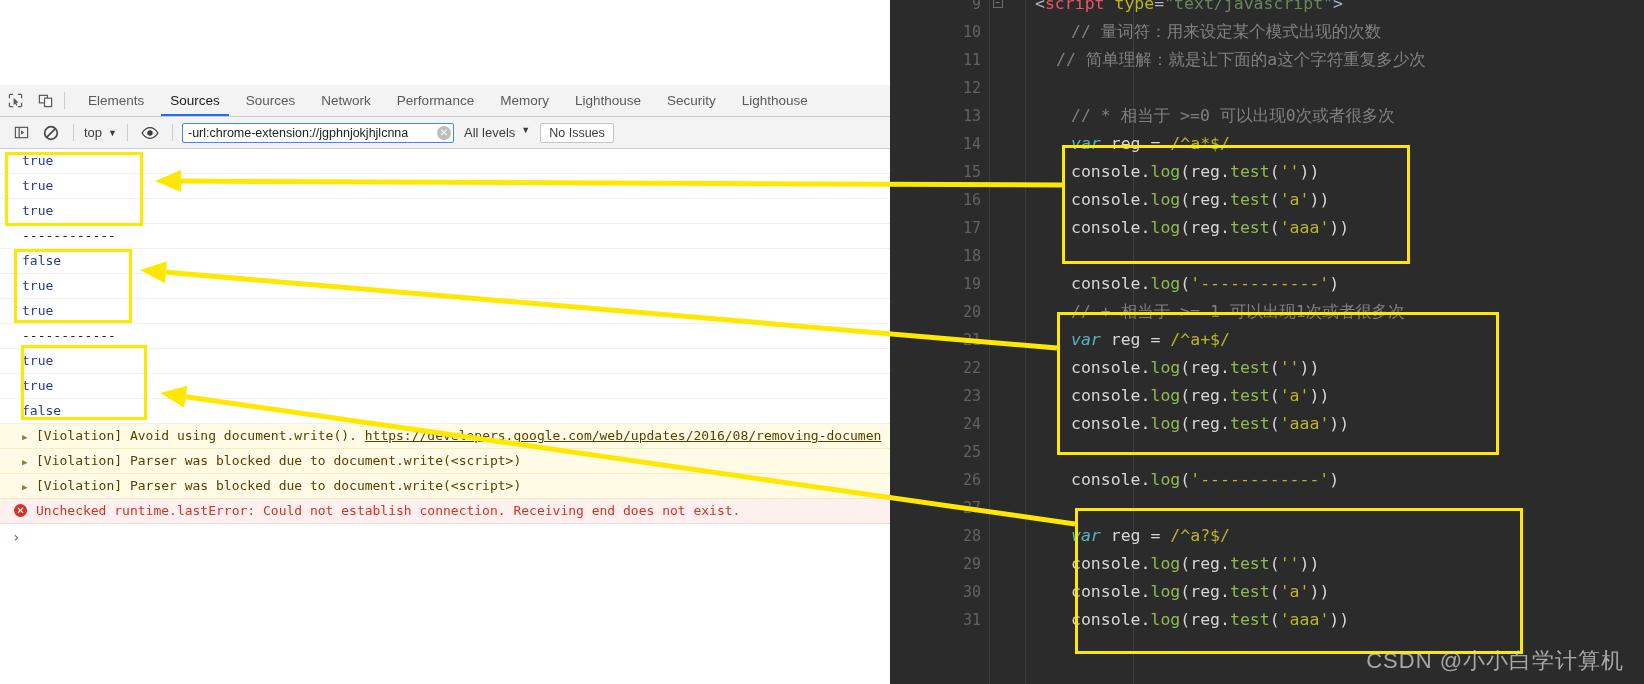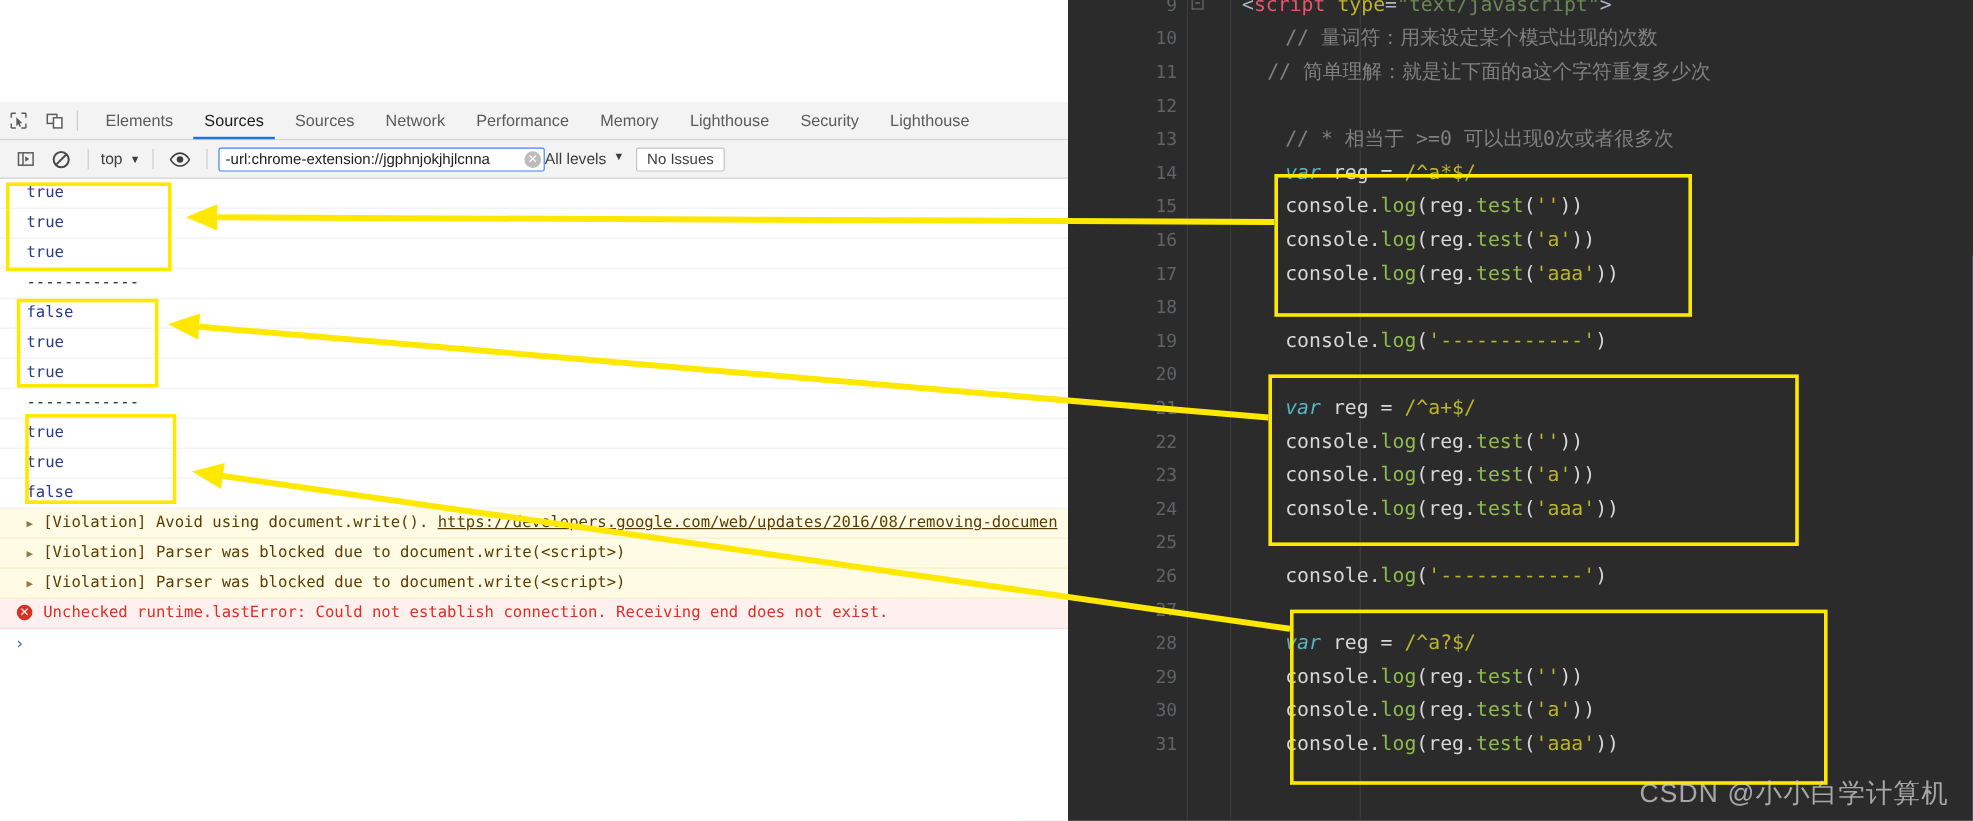--- a/index.html
+++ b/index.html
@@ -35,21 +35,21 @@
   .ctxsel .caret{margin-left:6px;font-size:9px;}
   #filterinput{
     width:272px;height:20px;margin-left:2px;
     border:1px solid #4285f4;border-radius:2px;background:#fff;
     display:flex;align-items:center;padding:0 2px 0 5px;box-sizing:border-box;
     font-size:12.5px;color:#202124;position:relative;
   }
   #filterinput .val{flex:1;overflow:hidden;white-space:nowrap;}
   .clearbtn{width:14px;height:14px;border-radius:50%;background:#bdbdbd;color:#fff;font-size:10px;
             display:flex;align-items:center;justify-content:center;flex:0 0 auto;cursor:pointer;}
-  .levels{display:flex;align-items:flex-start;font-size:13px;color:#3c3c3c;margin-left:0;cursor:pointer;}
+  .levels{display:flex;align-items:flex-start;font-size:13px;color:#3c3c3c;margin-left:10px;cursor:pointer;}
   .levels .caret{margin-left:6px;font-size:9px;}
   .issuesbtn{margin-left:10px;border:1px solid #c4c4c4;border-radius:2px;background:#fff;
              font-size:12.5px;color:#3c3c3c;padding:2px 8px;cursor:pointer;}
 
   
   #console{position:relative;background:#fff;height:537px;overflow:hidden;
            font-family:"DejaVu Sans Mono","Liberation Mono",monospace;font-size:13px;}
   .row{position:relative;border-bottom:1px solid #f0f0f0;padding:3px 0 3px 22px;line-height:18px;min-height:18px;box-sizing:border-box;}
   .row.val{color:#2a3a8c;}
   .row.dash{color:#202124;}
@@ -199,21 +199,21 @@
         <div class="cline"><div class="gutter">10</div><div class="ctext" style="left: 181px;"><span class="t-cmt">// 量词符：用来设定某个模式出现的次数</span></div></div>
         <div class="cline"><div class="gutter">11</div><div class="ctext" style="left: 166px;"><span class="t-cmt">// 简单理解：就是让下面的a这个字符重复多少次</span></div></div>
         <div class="cline"><div class="gutter">12</div><div class="ctext" style="left: 181px;"></div></div>
         <div class="cline"><div class="gutter">13</div><div class="ctext" style="left: 181px;"><span class="t-cmt">// * 相当于 &gt;=0 可以出现0次或者很多次</span></div></div>
         <div class="cline"><div class="gutter">14</div><div class="ctext" style="left: 181px;"><span class="t-kw">var</span><span class="t-plain"> reg = </span><span class="t-regex">/^a*$/</span></div></div>
         <div class="cline"><div class="gutter">15</div><div class="ctext" style="left: 181px;"><span class="t-plain">console.</span><span class="t-fn">log</span><span class="t-plain">(reg.</span><span class="t-fn">test</span><span class="t-plain">(</span><span class="t-regex">''</span><span class="t-plain">))</span></div></div>
         <div class="cline"><div class="gutter">16</div><div class="ctext" style="left: 181px;"><span class="t-plain">console.</span><span class="t-fn">log</span><span class="t-plain">(reg.</span><span class="t-fn">test</span><span class="t-plain">(</span><span class="t-regex">'a'</span><span class="t-plain">))</span></div></div>
         <div class="cline"><div class="gutter">17</div><div class="ctext" style="left: 181px;"><span class="t-plain">console.</span><span class="t-fn">log</span><span class="t-plain">(reg.</span><span class="t-fn">test</span><span class="t-plain">(</span><span class="t-regex">'aaa'</span><span class="t-plain">))</span></div></div>
         <div class="cline"><div class="gutter">18</div><div class="ctext" style="left: 181px;"></div></div>
         <div class="cline"><div class="gutter">19</div><div class="ctext" style="left: 181px;"><span class="t-plain">console.</span><span class="t-fn">log</span><span class="t-plain">(</span><span class="t-regex">'------------'</span><span class="t-plain">)</span></div></div>
-        <div class="cline"><div class="gutter">20</div></div>
+        <div class="cline"><div class="gutter">20</div><div class="ctext" style="left: 181px;"><span class="t-cmt">// + 相当于 &gt;= 1 可以出现1次或者很多次</span></div></div>
         <div class="cline"><div class="gutter">21</div><div class="ctext" style="left: 181px;"><span class="t-kw">var</span><span class="t-plain"> reg = </span><span class="t-regex">/^a+$/</span></div></div>
         <div class="cline"><div class="gutter">22</div><div class="ctext" style="left: 181px;"><span class="t-plain">console.</span><span class="t-fn">log</span><span class="t-plain">(reg.</span><span class="t-fn">test</span><span class="t-plain">(</span><span class="t-regex">''</span><span class="t-plain">))</span></div></div>
         <div class="cline"><div class="gutter">23</div><div class="ctext" style="left: 181px;"><span class="t-plain">console.</span><span class="t-fn">log</span><span class="t-plain">(reg.</span><span class="t-fn">test</span><span class="t-plain">(</span><span class="t-regex">'a'</span><span class="t-plain">))</span></div></div>
         <div class="cline"><div class="gutter">24</div><div class="ctext" style="left: 181px;"><span class="t-plain">console.</span><span class="t-fn">log</span><span class="t-plain">(reg.</span><span class="t-fn">test</span><span class="t-plain">(</span><span class="t-regex">'aaa'</span><span class="t-plain">))</span></div></div>
         <div class="cline"><div class="gutter">25</div><div class="ctext" style="left: 181px;"></div></div>
         <div class="cline"><div class="gutter">26</div><div class="ctext" style="left: 181px;"><span class="t-plain">console.</span><span class="t-fn">log</span><span class="t-plain">(</span><span class="t-regex">'------------'</span><span class="t-plain">)</span></div></div>
         <div class="cline"><div class="gutter">27</div></div>
         <div class="cline"><div class="gutter">28</div><div class="ctext" style="left: 181px;"><span class="t-kw">var</span><span class="t-plain"> reg = </span><span class="t-regex">/^a?$/</span></div></div>
         <div class="cline"><div class="gutter">29</div><div class="ctext" style="left: 181px;"><span class="t-plain">console.</span><span class="t-fn">log</span><span class="t-plain">(reg.</span><span class="t-fn">test</span><span class="t-plain">(</span><span class="t-regex">''</span><span class="t-plain">))</span></div></div>
         <div class="cline"><div class="gutter">30</div><div class="ctext" style="left: 181px;"><span class="t-plain">console.</span><span class="t-fn">log</span><span class="t-plain">(reg.</span><span class="t-fn">test</span><span class="t-plain">(</span><span class="t-regex">'a'</span><span class="t-plain">))</span></div></div>

